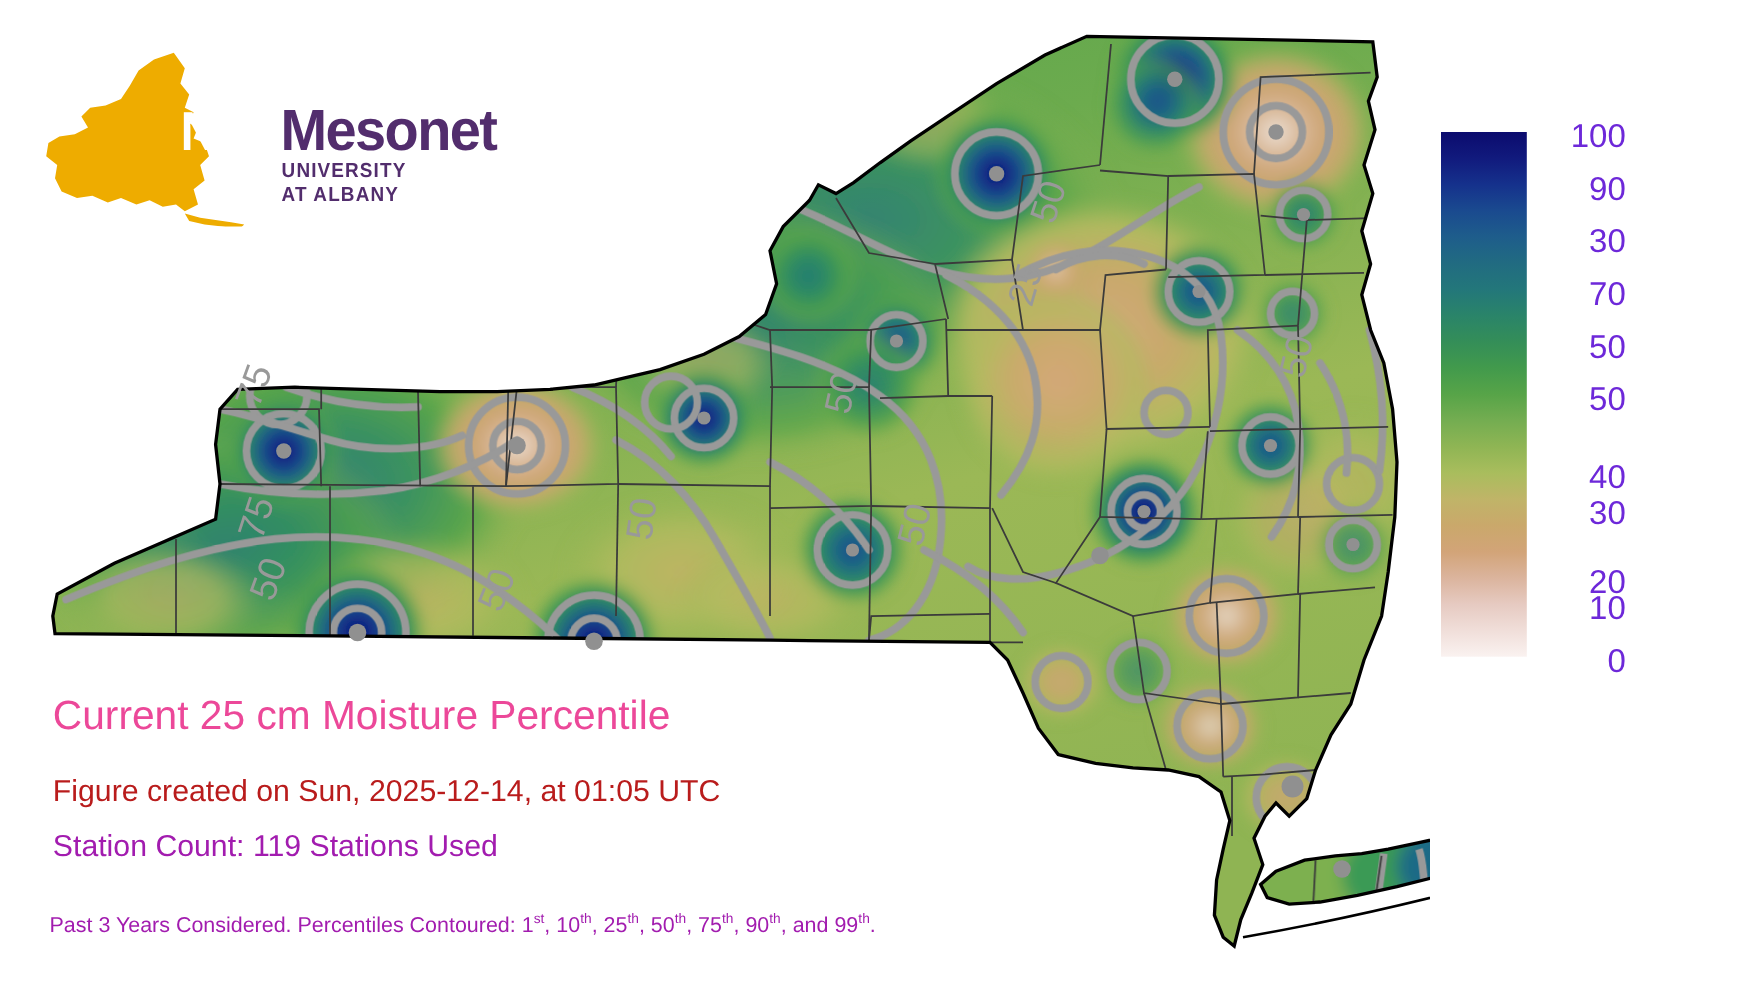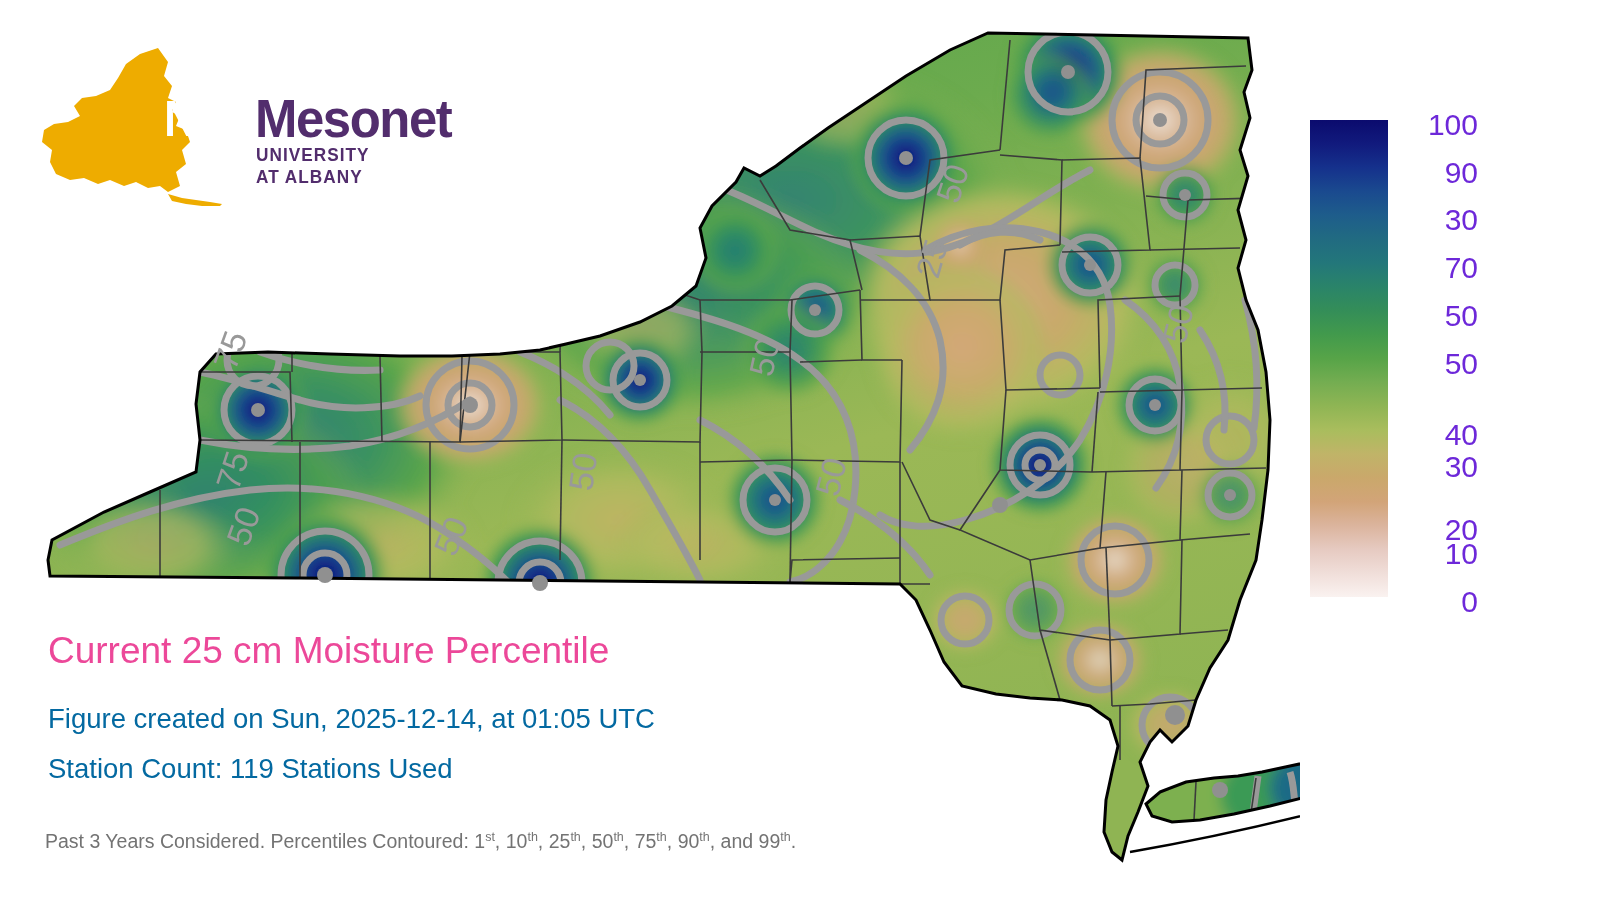--- a/index.html
+++ b/index.html
@@ -25,23 +25,23 @@
 
   
   #colorbar{position:absolute;left:1310px;top:120px;width:78px;height:477px;}
   #cbar-grad{position:absolute;left:0;top:0;width:100%;height:100%;}
   #cbar-ticks{position:absolute;left:1398px;top:110px;width:80px;height:500px;}
   .cbar-tick{position:absolute;right:0;font-size:30px;line-height:30px;color:#6d28d9;
              font-family:Liberation Sans, sans-serif;}
 
   
   #cap-title{position:absolute;left:48px;top:629px;font-size:37px;line-height:44px;color:#ec4899;}
-  #cap-created{position:absolute;left:48px;top:702px;font-size:27.5px;line-height:34px;color:#0369a1;}
-  #cap-stations{position:absolute;left:48px;top:752px;font-size:27.5px;line-height:34px;color:#0369a1;}
-  #cap-foot{position:absolute;left:45px;top:829px;font-size:19.5px;line-height:24px;color:#737373;}
+  #cap-created{position:absolute;left:48px;top:702px;font-size:27.5px;line-height:34px;color:#b91c1c;}
+  #cap-stations{position:absolute;left:48px;top:752px;font-size:27.5px;line-height:34px;color:#a21caf;}
+  #cap-foot{position:absolute;left:45px;top:829px;font-size:19.5px;line-height:24px;color:#a21caf;}
   #cap-foot sup{font-size:12.5px;vertical-align:super;line-height:0;}
 </style>
 </head>
 <body>
 
 <div id="map-wrap">
   <svg id="map-svg" width="1300" height="900" viewBox="0 0 1300 900">
     <defs>
 
       <clipPath id="nyclip">

